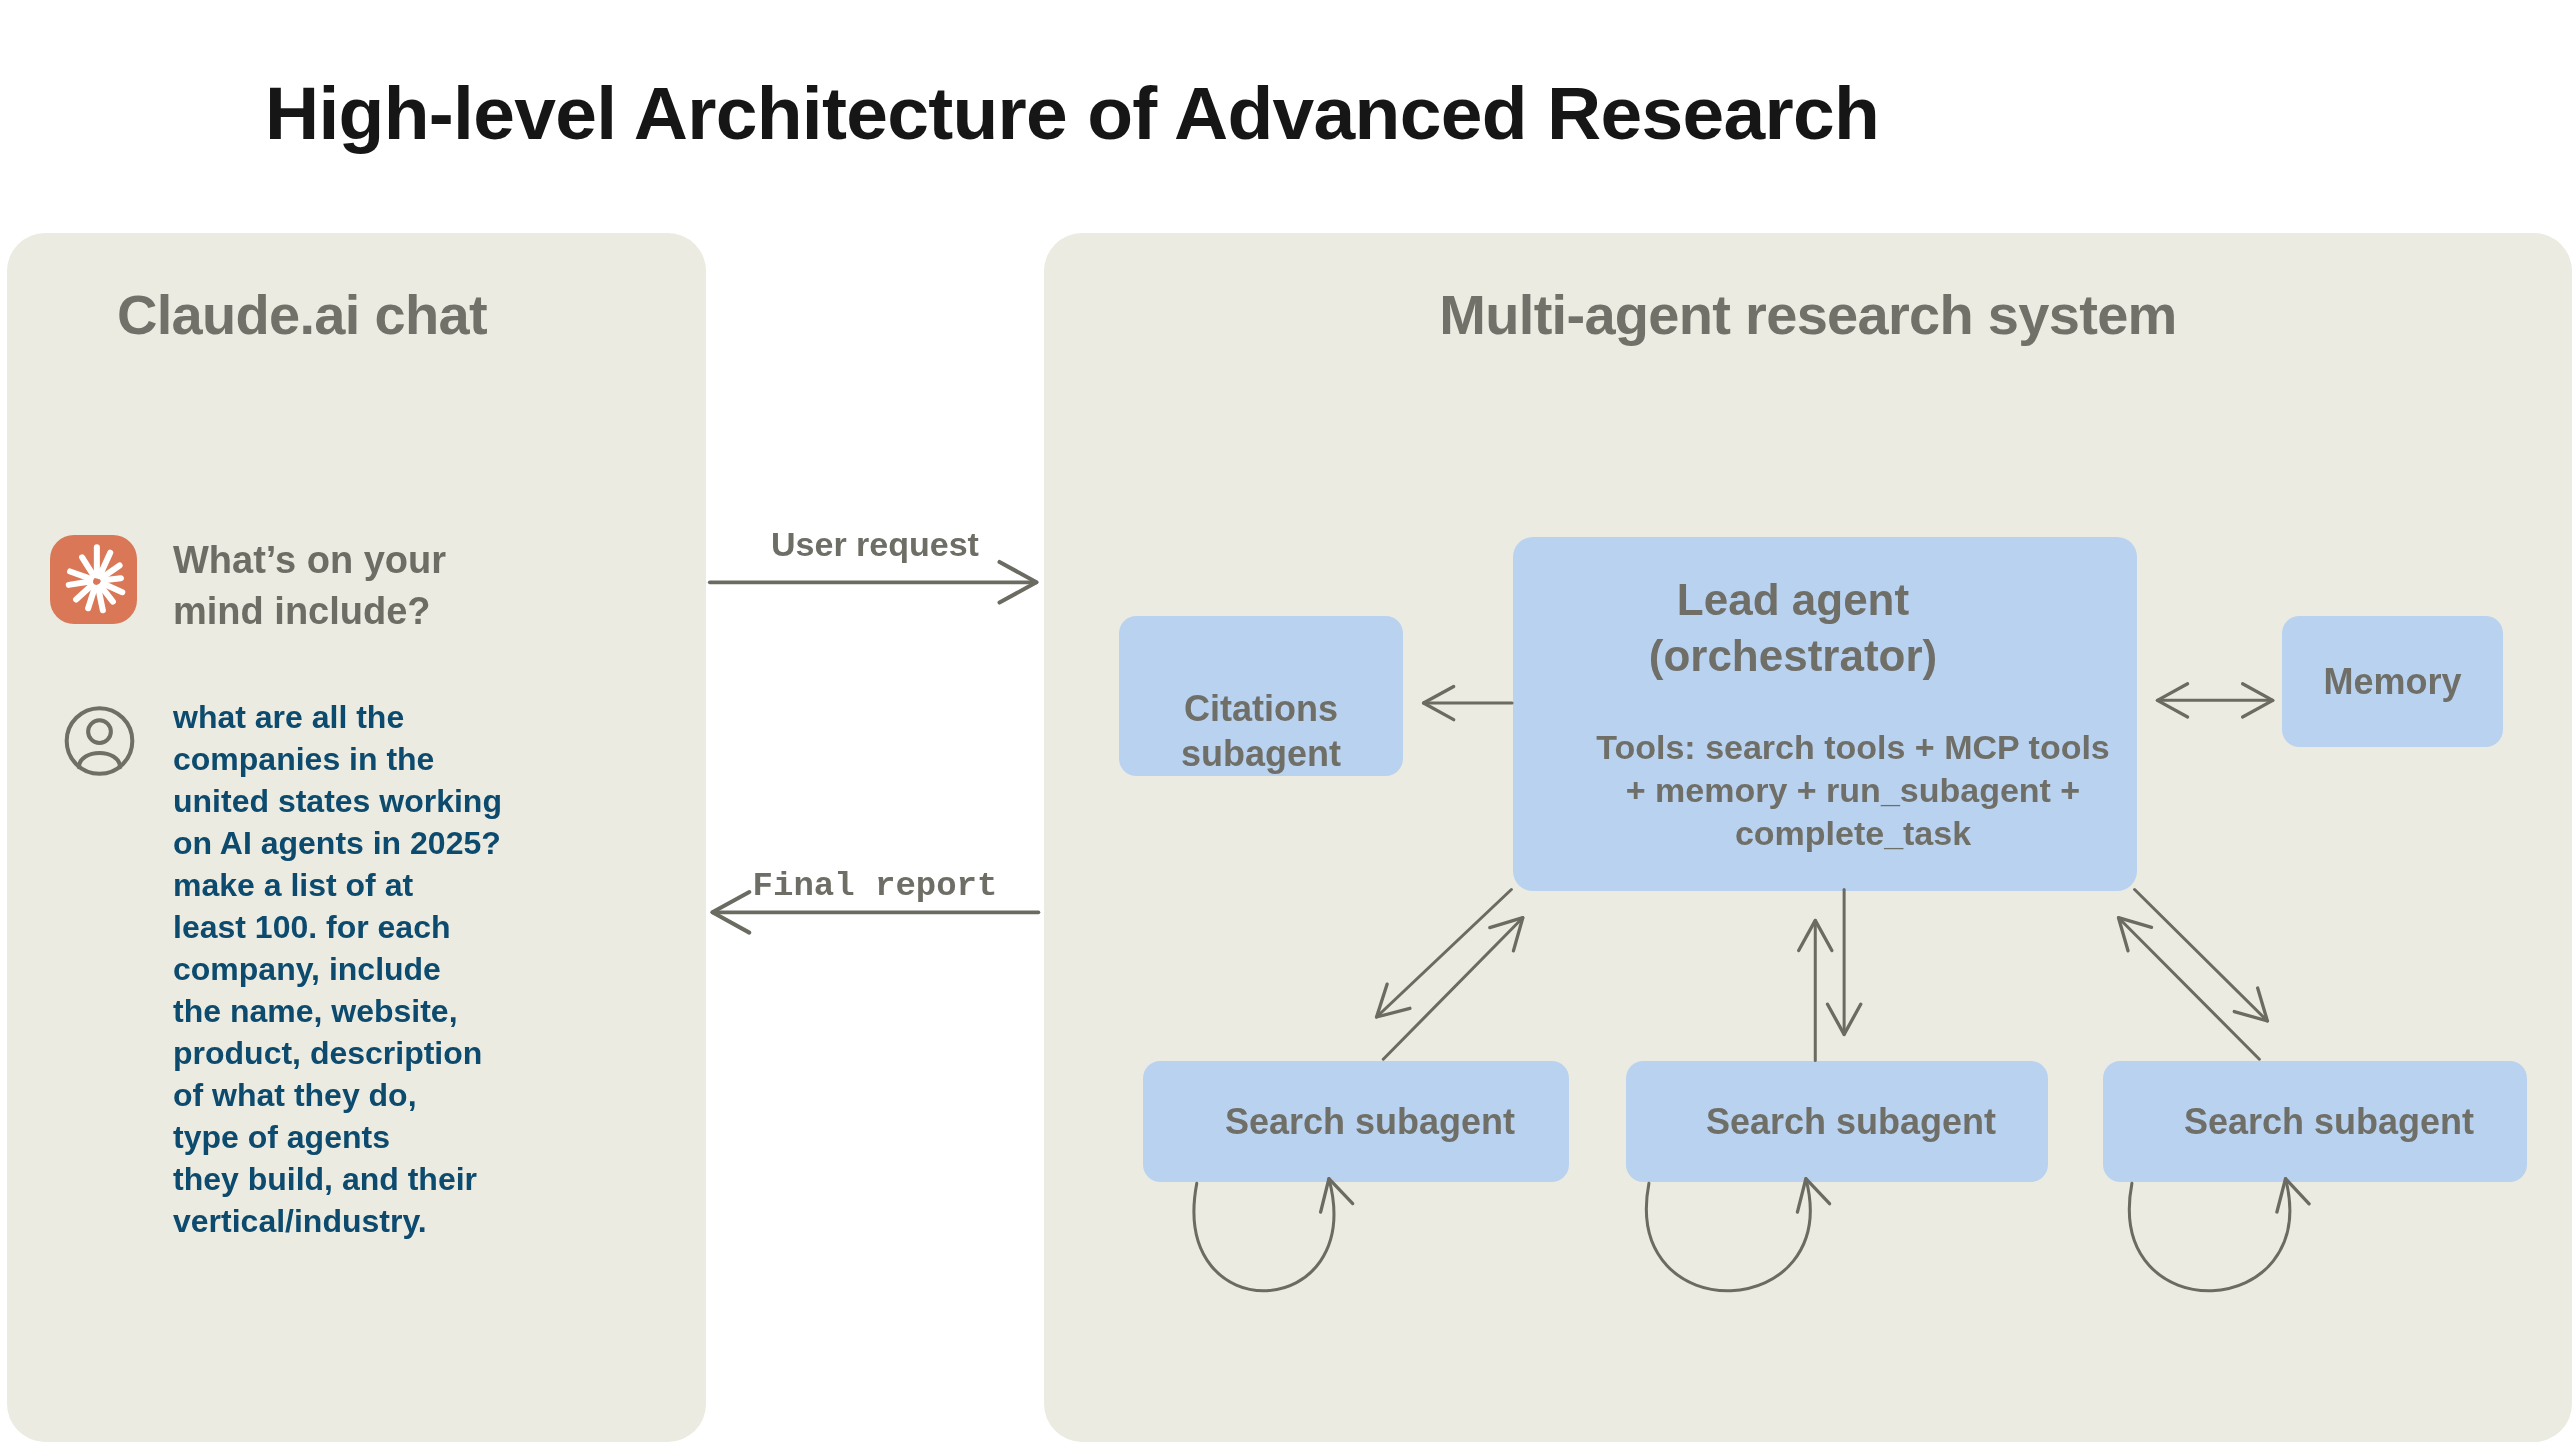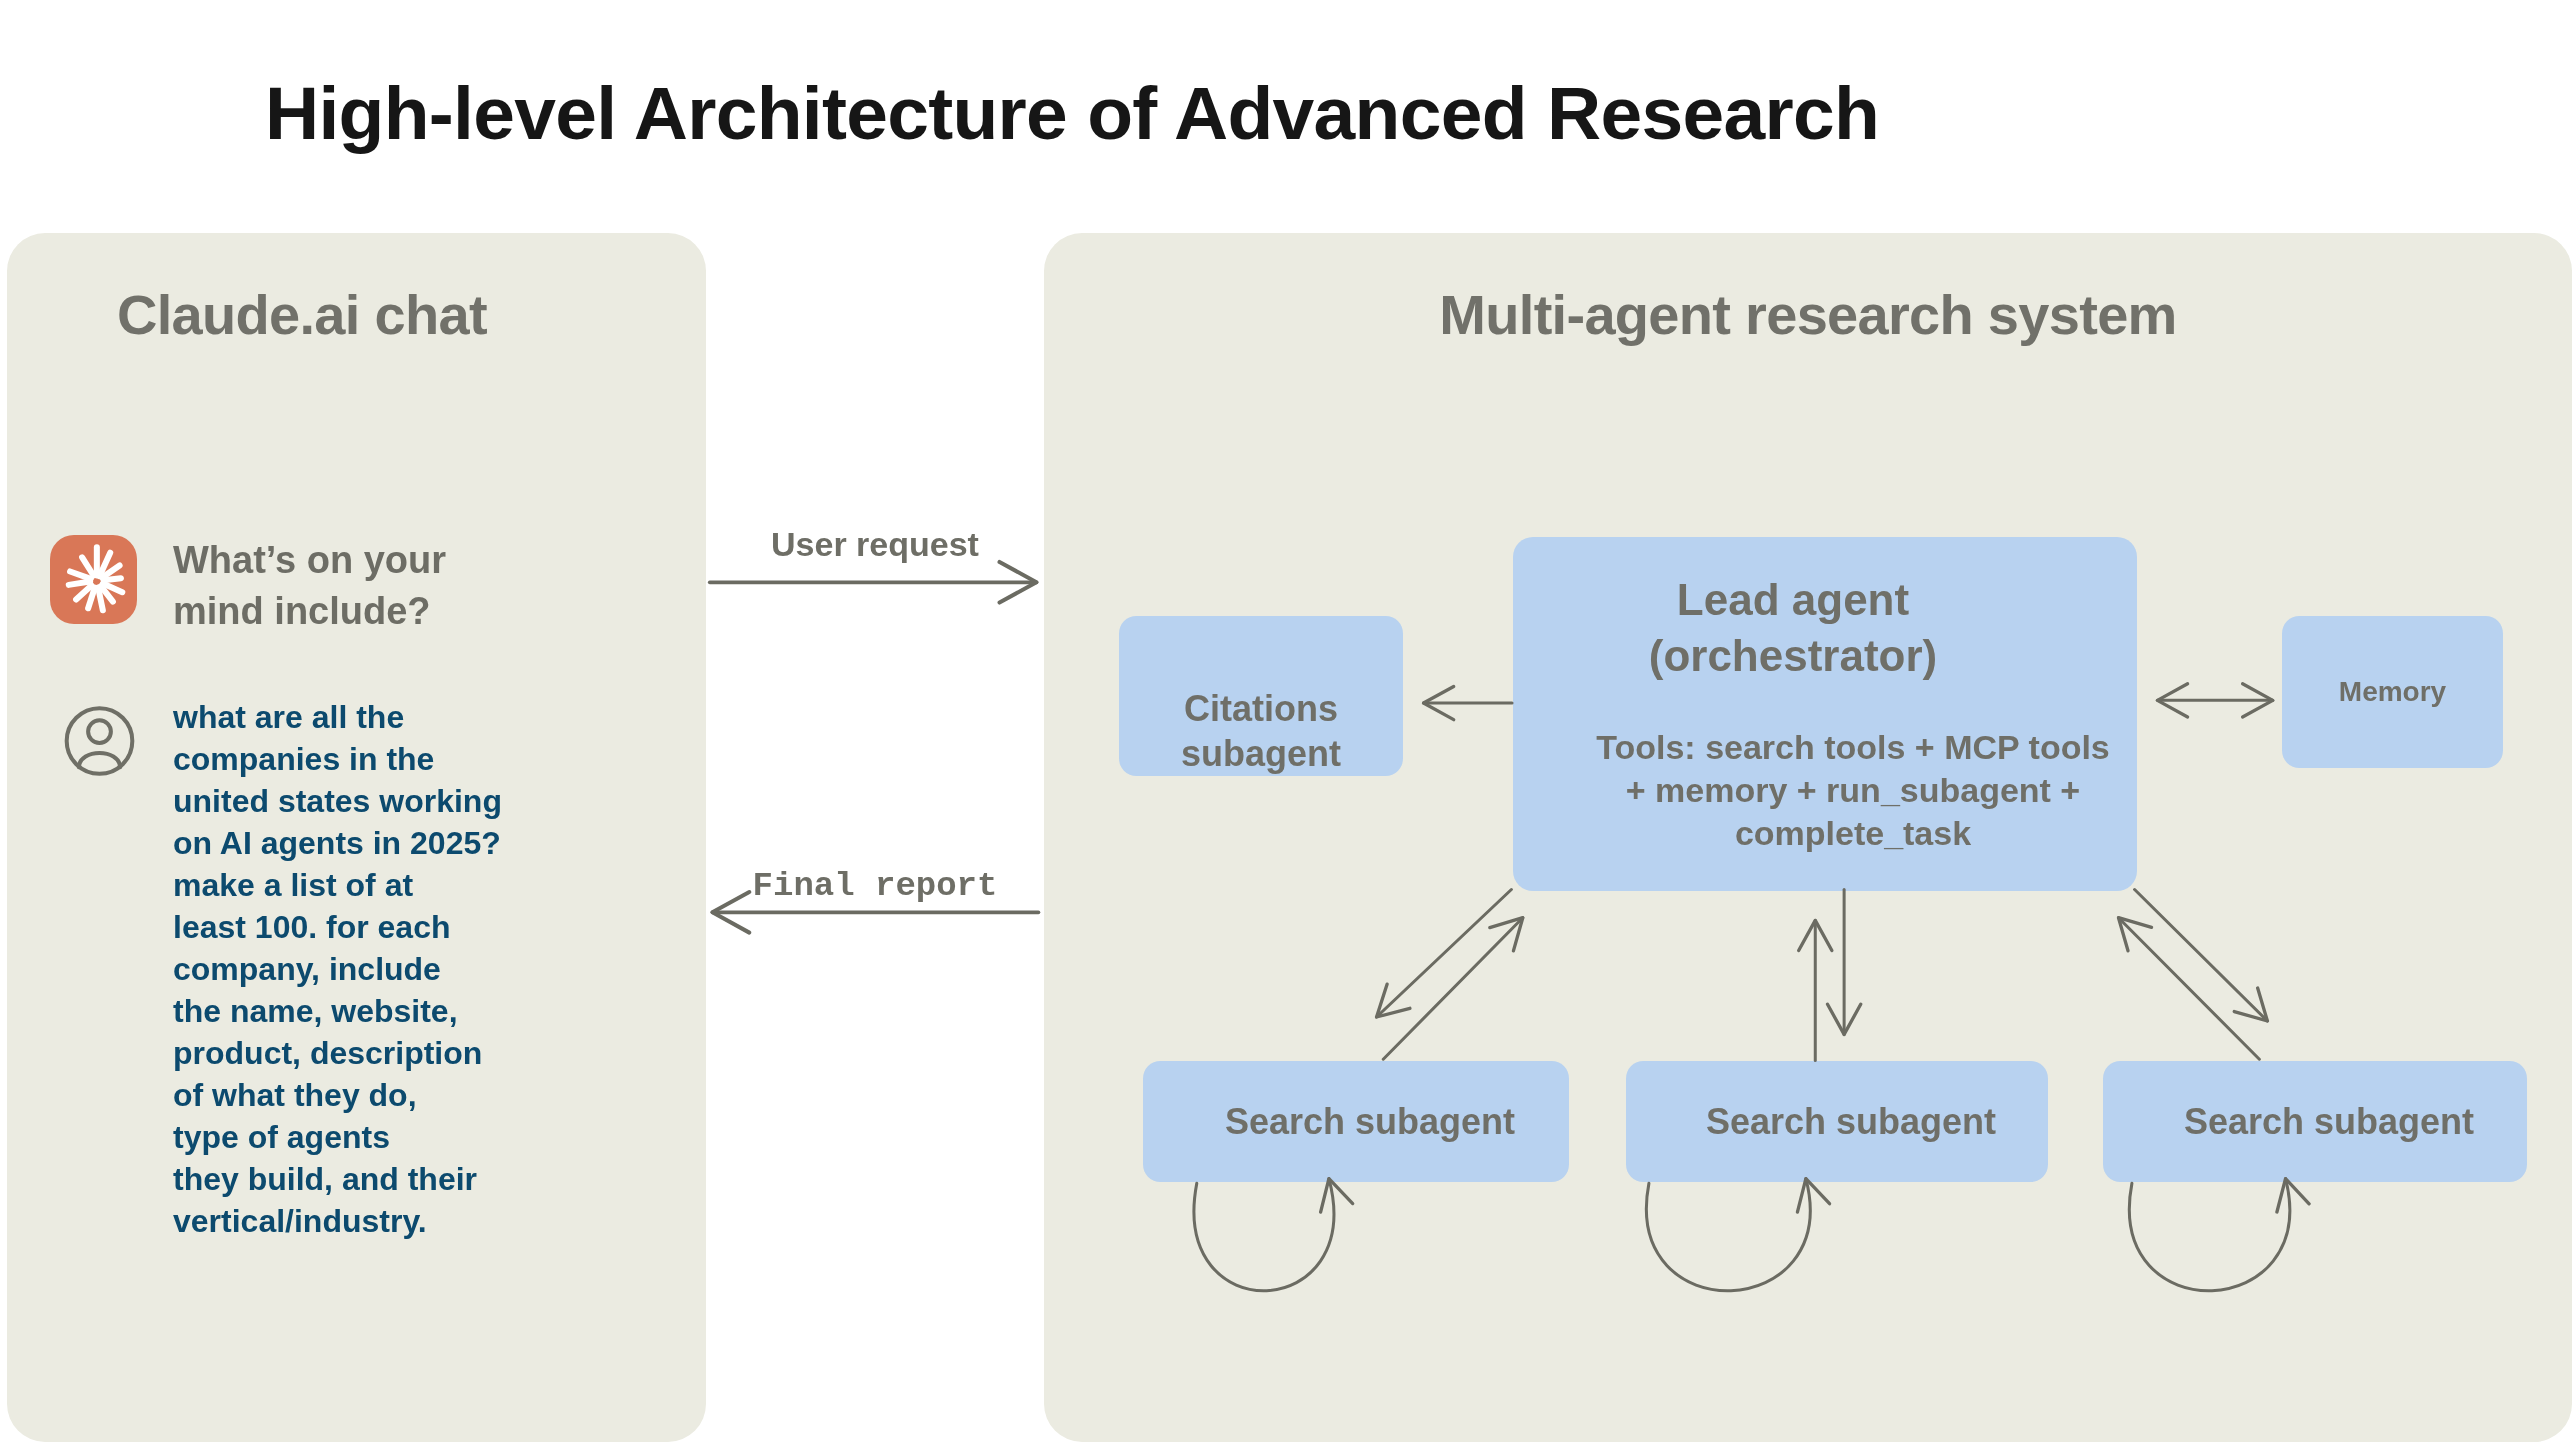--- a/index.html
+++ b/index.html
@@ -37,21 +37,21 @@
   }
   .flow-user-request{top:525px;}
   .flow-final-report{top:867px;font-family:Liberation Mono, monospace;}
   .bluebox{
     background:#B8D2F0;border-radius:17.4px;color:#6F6F68;font-weight:700;text-align:center;
   }
   .lead-box{left:1513px;top:537px;width:624px;height:354px;border-radius:20px;}
   .lead-title{left:1513px;top:572px;width:560px;text-align:center;font-size:44px;line-height:56px;font-weight:700;color:#6F6F68;}
   .lead-tools{left:1513px;top:726px;width:624px;text-align:center;font-size:34px;line-height:43px;font-weight:700;color:#6F6F68;margin-left:28px;}
   .citations-box{left:1119px;top:616px;width:284px;height:160px;font-size:36px;line-height:45px;display:flex;align-items:flex-end;justify-content:center;}
-  .memory-box{left:2282px;top:616px;width:221px;height:152px;font-size:28px;display:flex;align-items:center;justify-content:center;}
+  .memory-box{left:2282px;top:616px;width:221px;height:131px;font-size:36px;display:flex;align-items:center;justify-content:center;}
   .search-box{top:1061px;height:121px;font-size:36px;display:flex;align-items:center;justify-content:center;padding-left:28px;}
   .search-1{left:1143px;width:398px;}
   .search-2{left:1626px;width:394px;}
   .search-3{left:2103px;width:396px;}
   .arrow-layer{left:0;top:0;width:2576px;height:1449px;pointer-events:none;}
 </style>
 </head>
 <body>
 
 <div class="abs page-title">High-level Architecture of Advanced Research</div>

